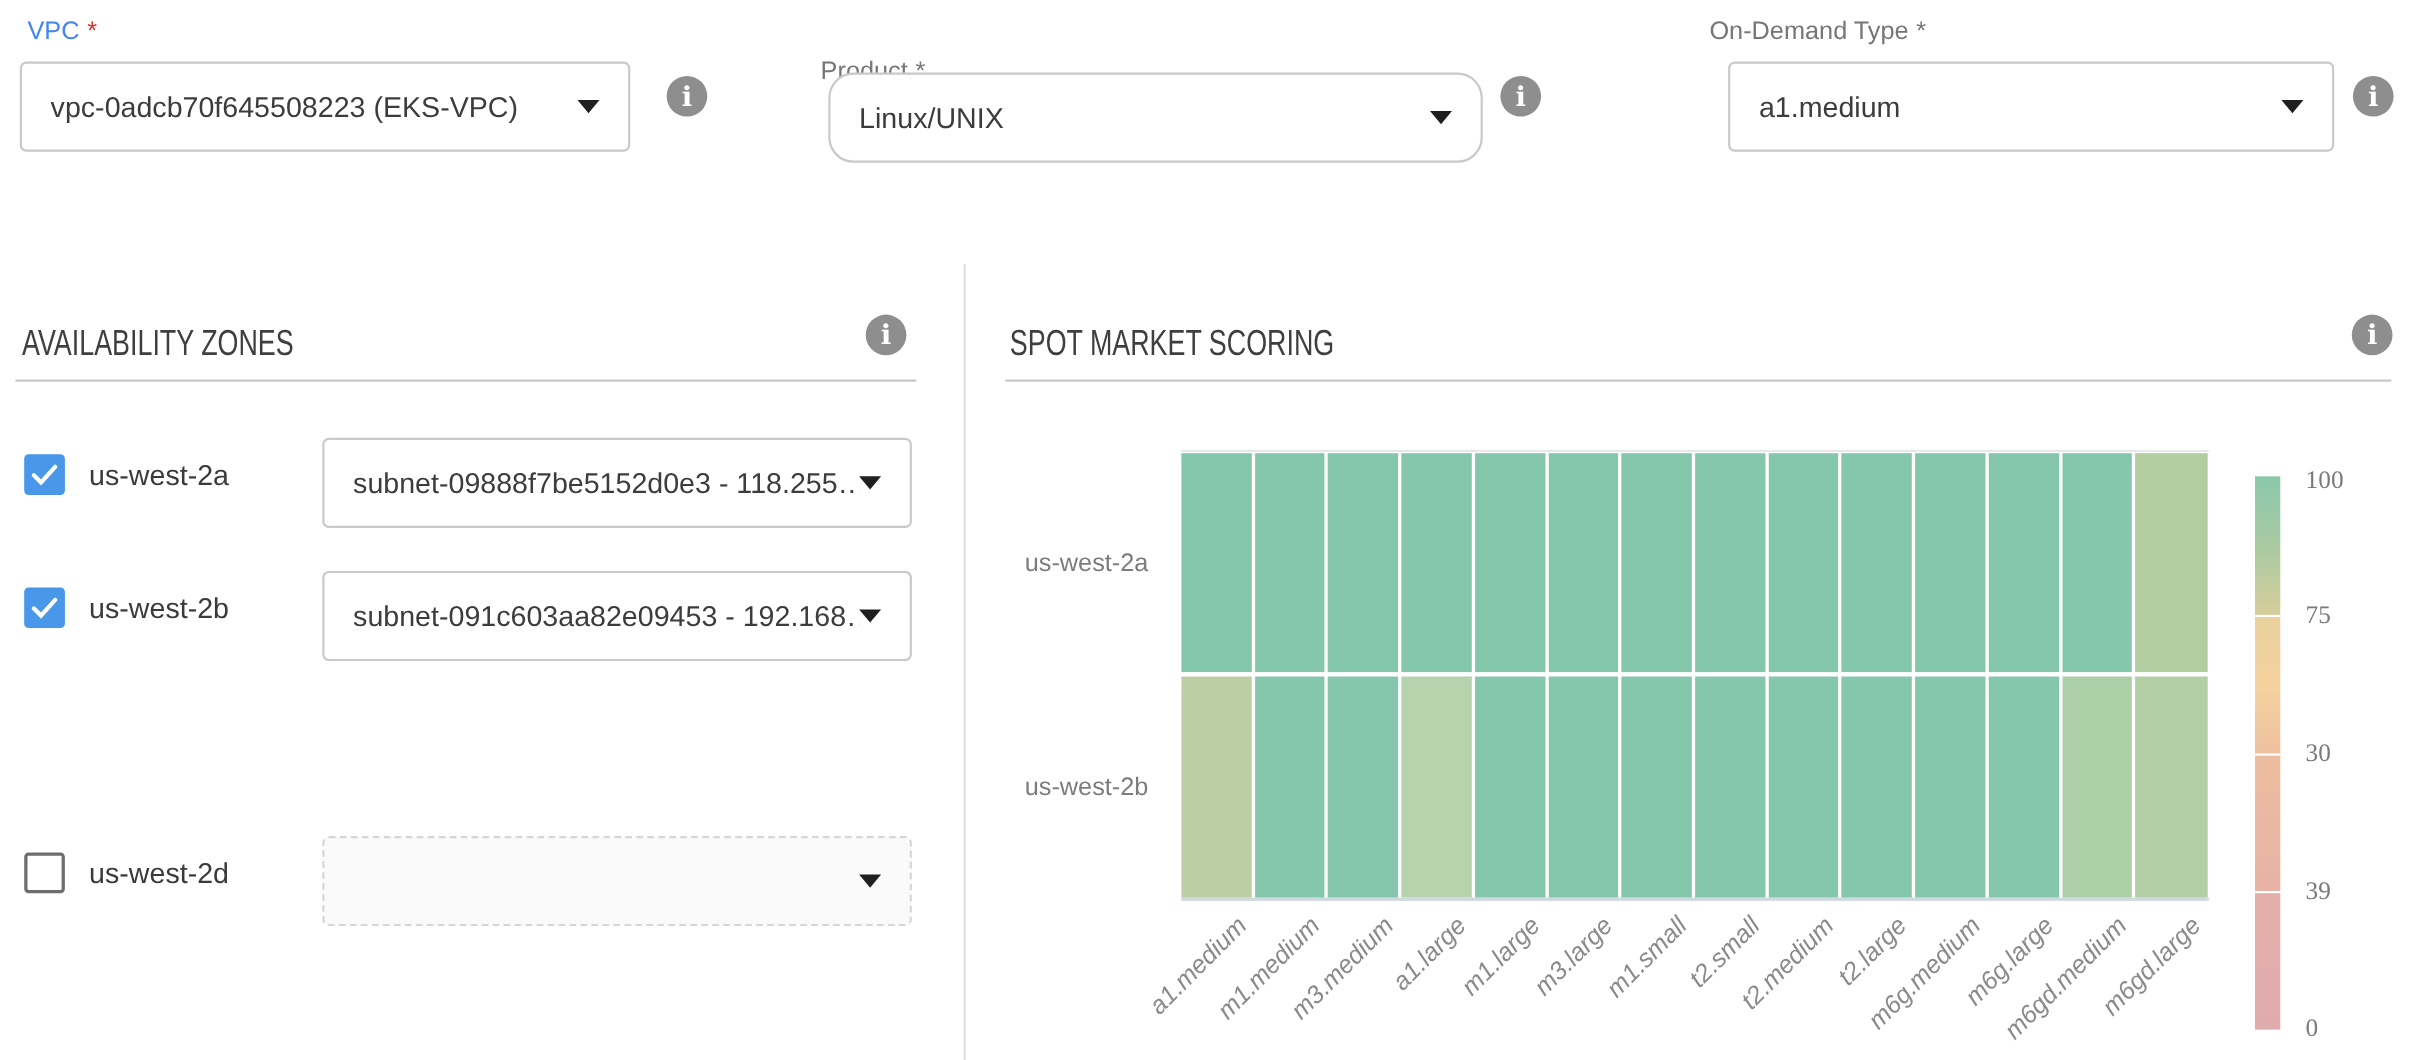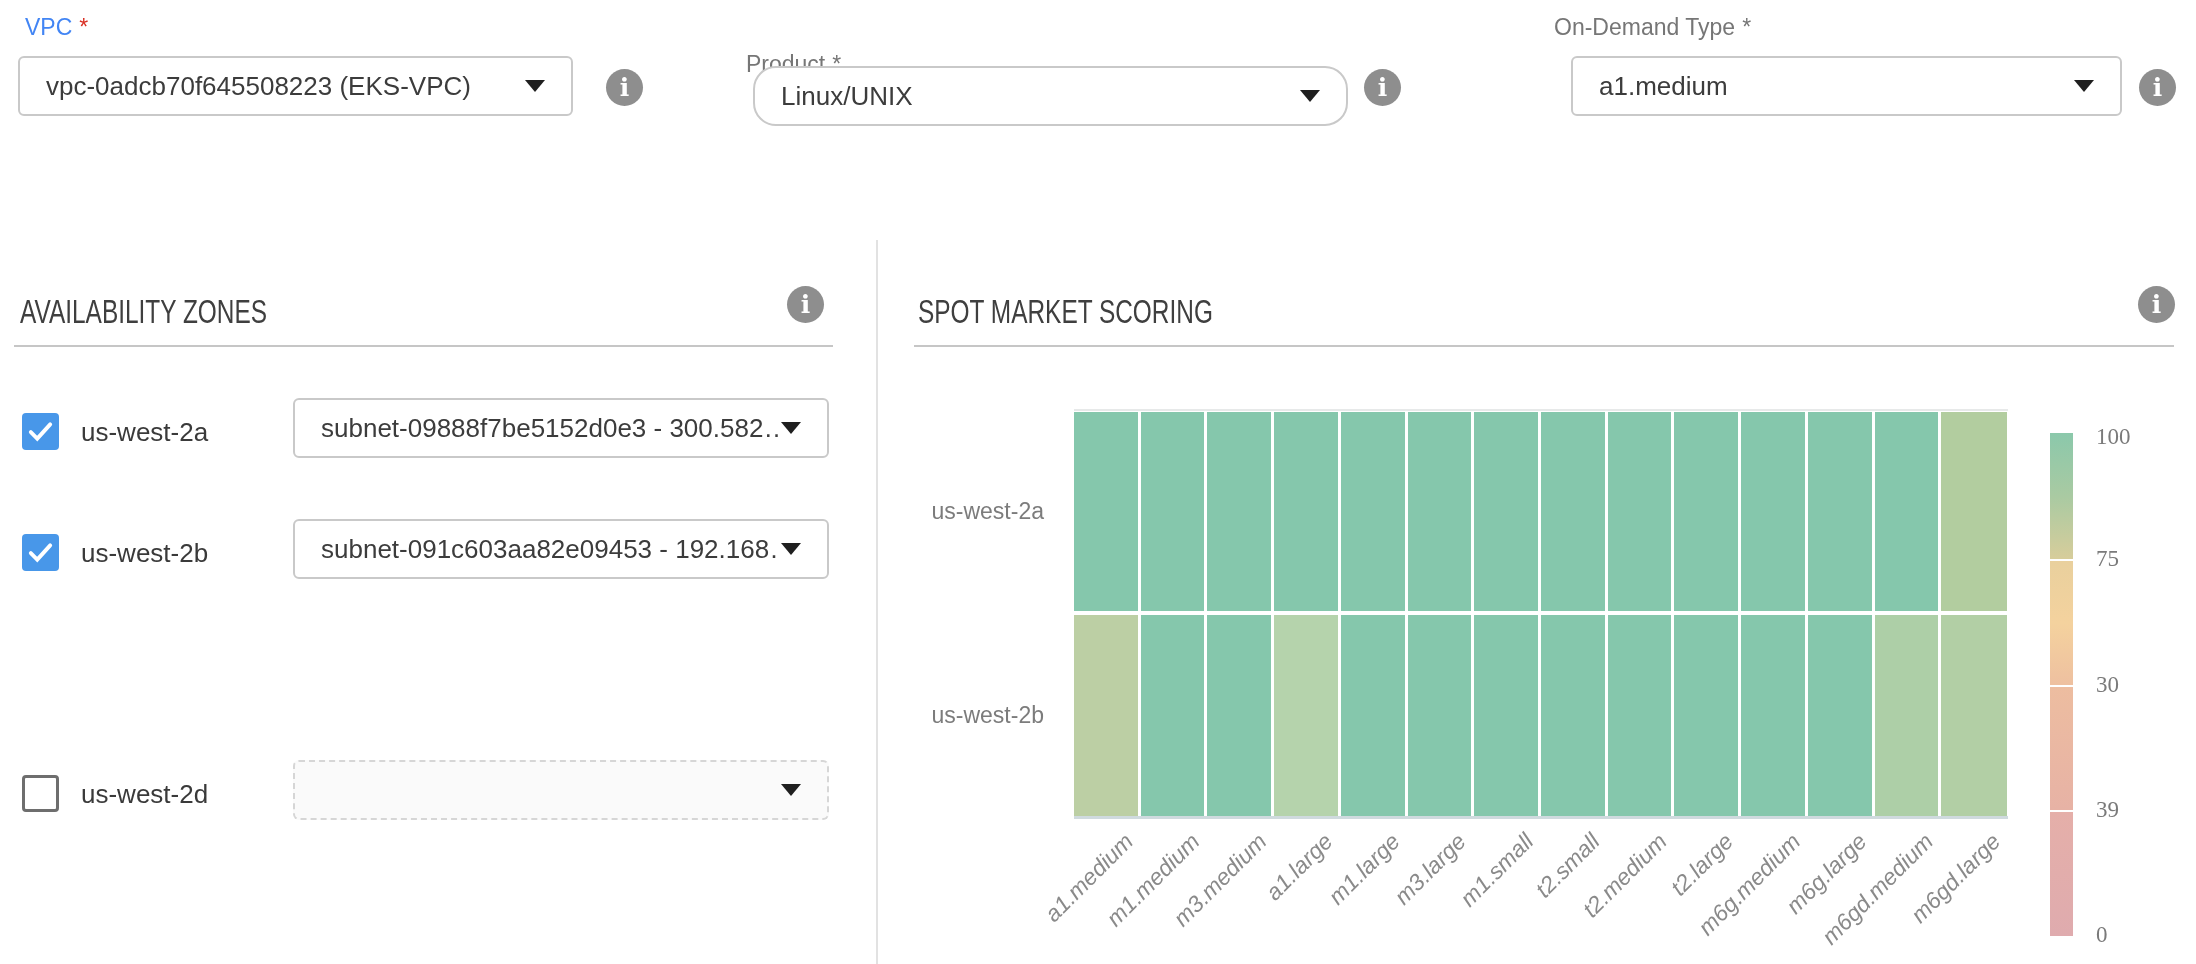--- a/index.html
+++ b/index.html
@@ -5,21 +5,21 @@
   html,body{margin:0;padding:0;background:#fff;}
   .page{position:relative;width:2196px;height:964px;background:#ffffff;
         font-family:"Liberation Sans",sans-serif;overflow:hidden;}
 
   
   .field-label{position:absolute;font-size:23px;color:#767676;white-space:nowrap;}
   .field-label .req{margin-left:7px;}
   .field-label.focused{color:#4285f4;}
   .field-label.focused .req{color:#d93025;}
 
-  .select{position:absolute;height:60px;border:2px solid #c9c9c9;border-radius:6px;
+  .select{position:absolute;height:82px;border:2px solid #c9c9c9;border-radius:6px;
           background:#fff;display:flex;align-items:center;padding:0 26px;
           box-sizing:border-box;font-size:26px;color:#3c3c3c;cursor:pointer;text-align:right;}
   .select .value{white-space:nowrap;overflow:hidden;}
   .caret{margin-left:auto;width:0;height:0;border-left:10px solid transparent;
          border-right:10px solid transparent;border-top:12px solid #1f1f1f;flex:none;}
 
   .info{position:absolute;width:37px;height:37px;border-radius:50%;background:#8e8e8e;
         color:#fff;display:flex;align-items:center;justify-content:center;
         font-family:"DejaVu Serif",serif;font-size:25px;font-weight:bold;cursor:pointer;}
 
@@ -92,21 +92,21 @@
   <div class="h-divider" style="left:14px;top:345px;width:819px;"></div>
 
   <div class="az-row" style="top:398px;">
     <div class="checkbox checked">
       <svg viewBox="0 0 24 24">
           <path d="M4.5 12.5 L9.5 17.5 L19.5 6.5" stroke="#ffffff" stroke-width="3" fill="none" stroke-linecap="round"></path>
         </svg>
     </div>
     <div class="zone-label">us-west-2a</div>
     <div class="select subnet-select">
-      <span class="value">subnet-09888f7be5152d0e3 - 300.582…</span>
+      <span class="value">subnet-09888f7be5152d0e3 - 118.255…</span>
       <span class="caret"></span>
     </div>
   </div>
 
   <div class="az-row" style="top:519px;">
     <div class="checkbox checked">
       <svg viewBox="0 0 24 24">
           <path d="M4.5 12.5 L9.5 17.5 L19.5 6.5" stroke="#ffffff" stroke-width="3" fill="none" stroke-linecap="round"></path>
         </svg>
     </div>

